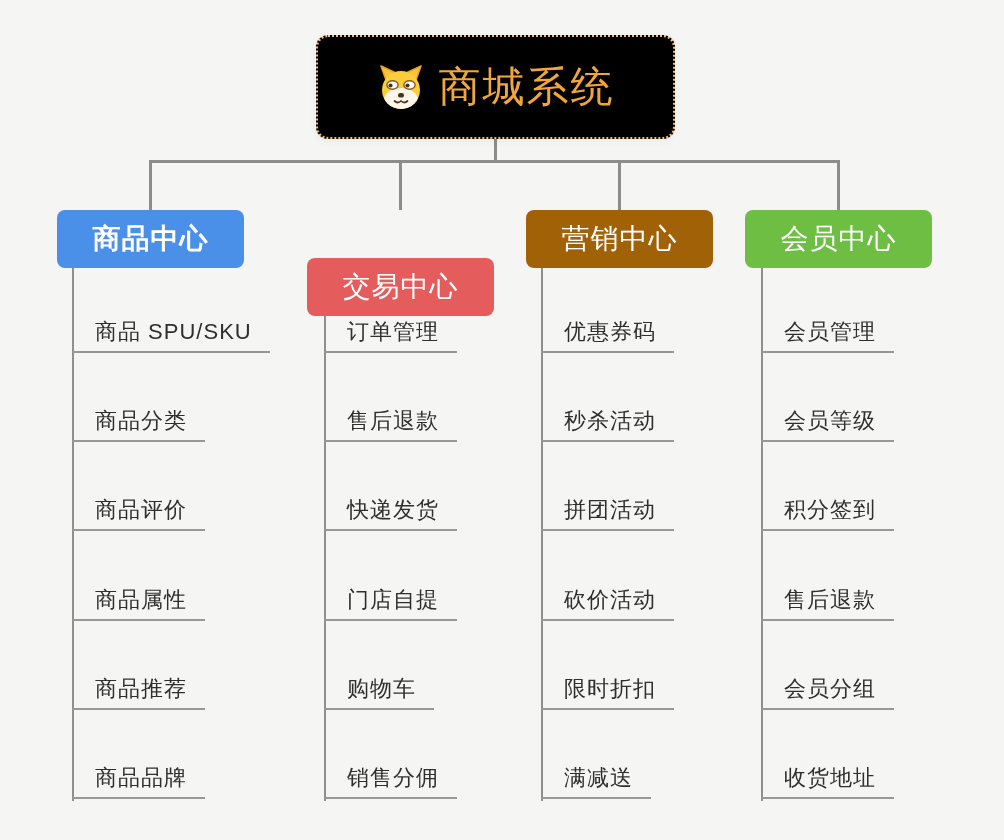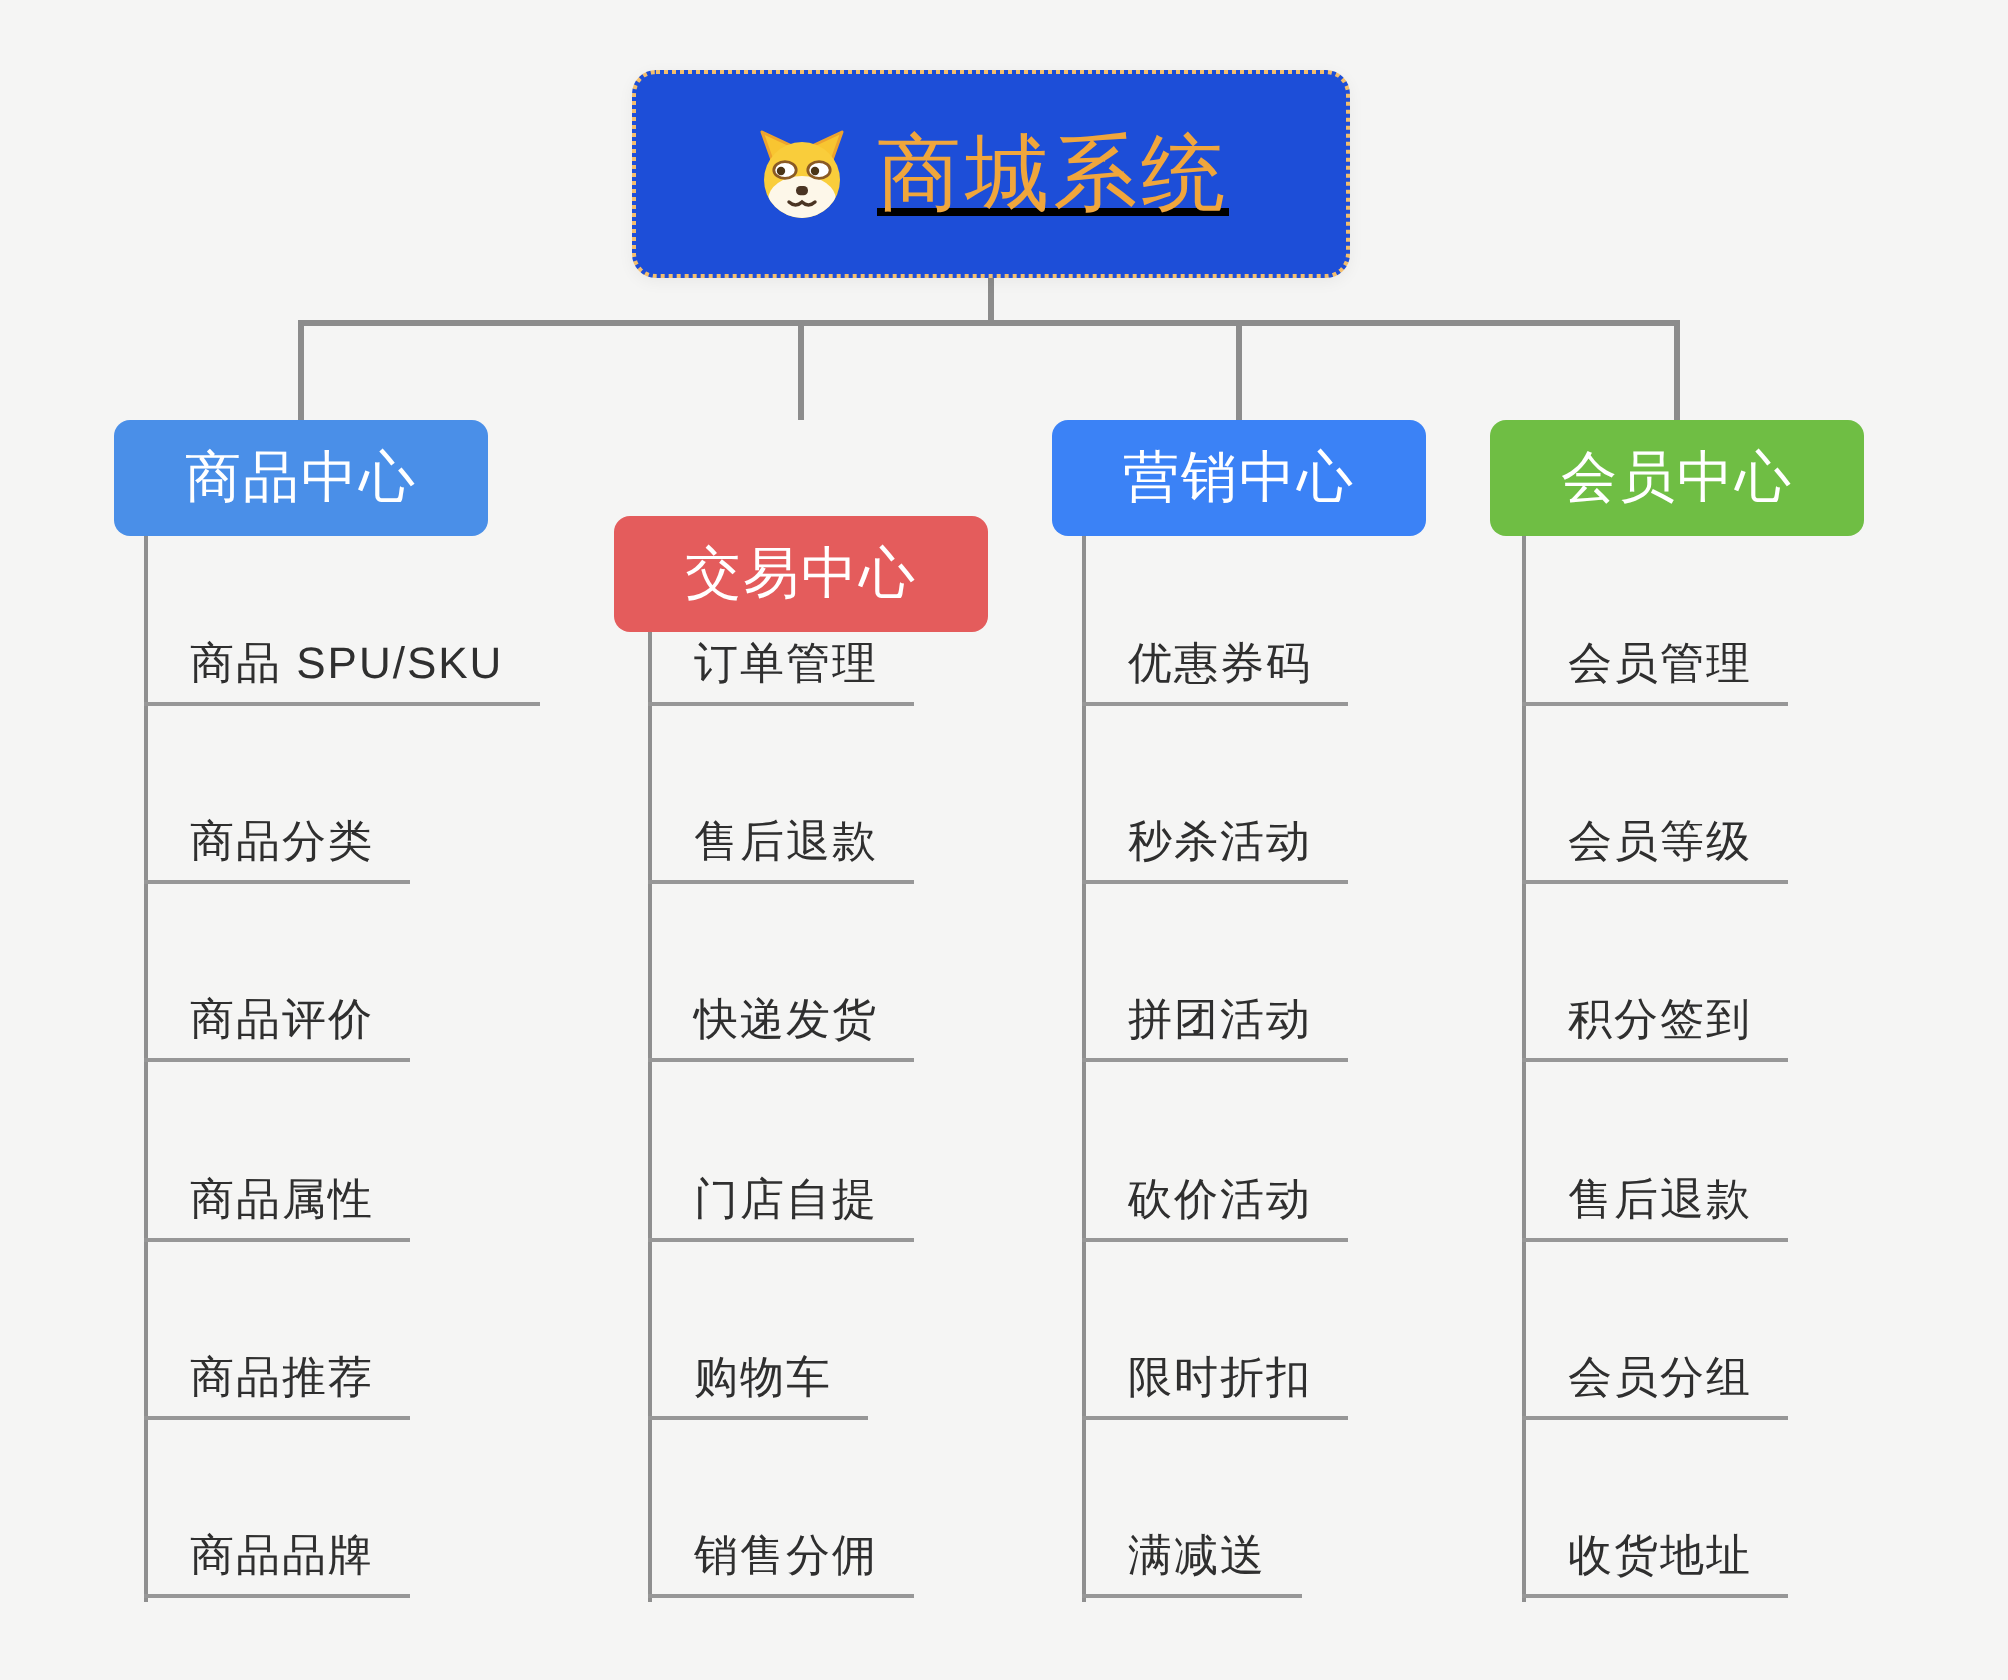--- a/index.html
+++ b/index.html
@@ -14,21 +14,21 @@
     background: #f5f5f4;
     overflow: hidden;
   }
 
   
   .root-node {
     position: absolute;
     left: 316px; top: 35px;
     width: 359px; height: 104px;
     box-sizing: border-box;
-    background: #1d4ed8;
+    background: #000000;
     border: 2px dotted #f3be6e;
     border-radius: 12px;
     box-shadow: 0 2px 8px rgba(0,0,0,0.05);
     display: flex;
     align-items: center;
     justify-content: center;
     gap: 14px;
     text-decoration: underline;
   }
   .root-title {
@@ -129,27 +129,27 @@
       <ellipse cx="15.5" cy="21" rx="5.6" ry="4.2" fill="#ffffff" stroke="#8a5a25" stroke-width="1.4"></ellipse>
       <circle cx="13.5" cy="21.5" r="2.1" fill="#4a3417"></circle>
       <ellipse cx="32.5" cy="21" rx="5.6" ry="4.2" fill="#ffffff" stroke="#8a5a25" stroke-width="1.4"></ellipse>
       <circle cx="30.5" cy="21.5" r="2.1" fill="#4a3417"></circle>
       <rect x="21" y="29" width="6" height="4.6" rx="2.2" fill="#4a3423"></rect>
       <path d="M17.5 37 Q20.8 40 24 37 Q27.2 40 30.5 37" stroke="#4a3423" stroke-width="1.7" fill="none" stroke-linecap="round"></path>
     </svg>
     <span class="root-title" style="color: rgb(240, 166, 60);">商城系统</span>
   </div>
 
-  <div class="branch-node b0" style="background: rgb(74, 143, 232);">
+  <div class="branch-node b0" style="background: rgb(74, 143, 232); font-weight: bold;">
     <span>商品中心</span>
   </div>
   <div class="branch-node b1" style="background: rgb(228, 92, 92);">
     <span>交易中心</span>
   </div>
-  <div class="branch-node b2" style="background: #3b82f6;">
+  <div class="branch-node b2" style="background: #a16207;">
     <span>营销中心</span>
   </div>
   <div class="branch-node b3" style="background: rgb(111, 190, 68);">
     <span>会员中心</span>
   </div>
 
   <div class="leaf c0 r0">商品 SPU/SKU</div>
   <div class="leaf c0 r1">商品分类</div>
   <div class="leaf c0 r2">商品评价</div>
   <div class="leaf c0 r3">商品属性</div>

